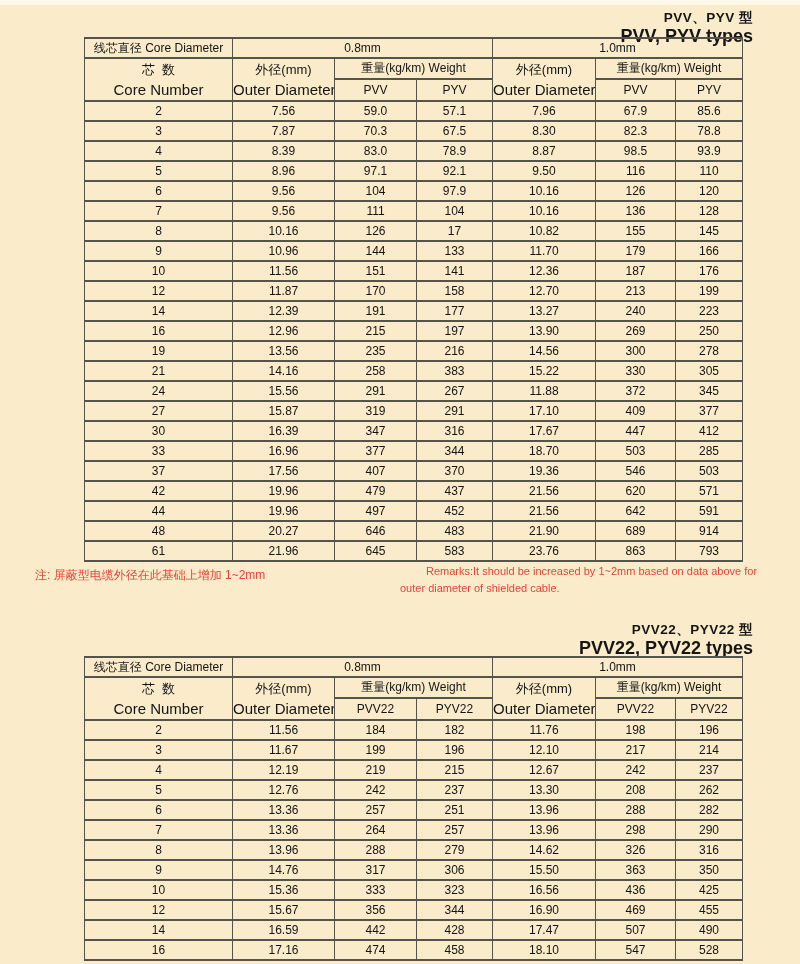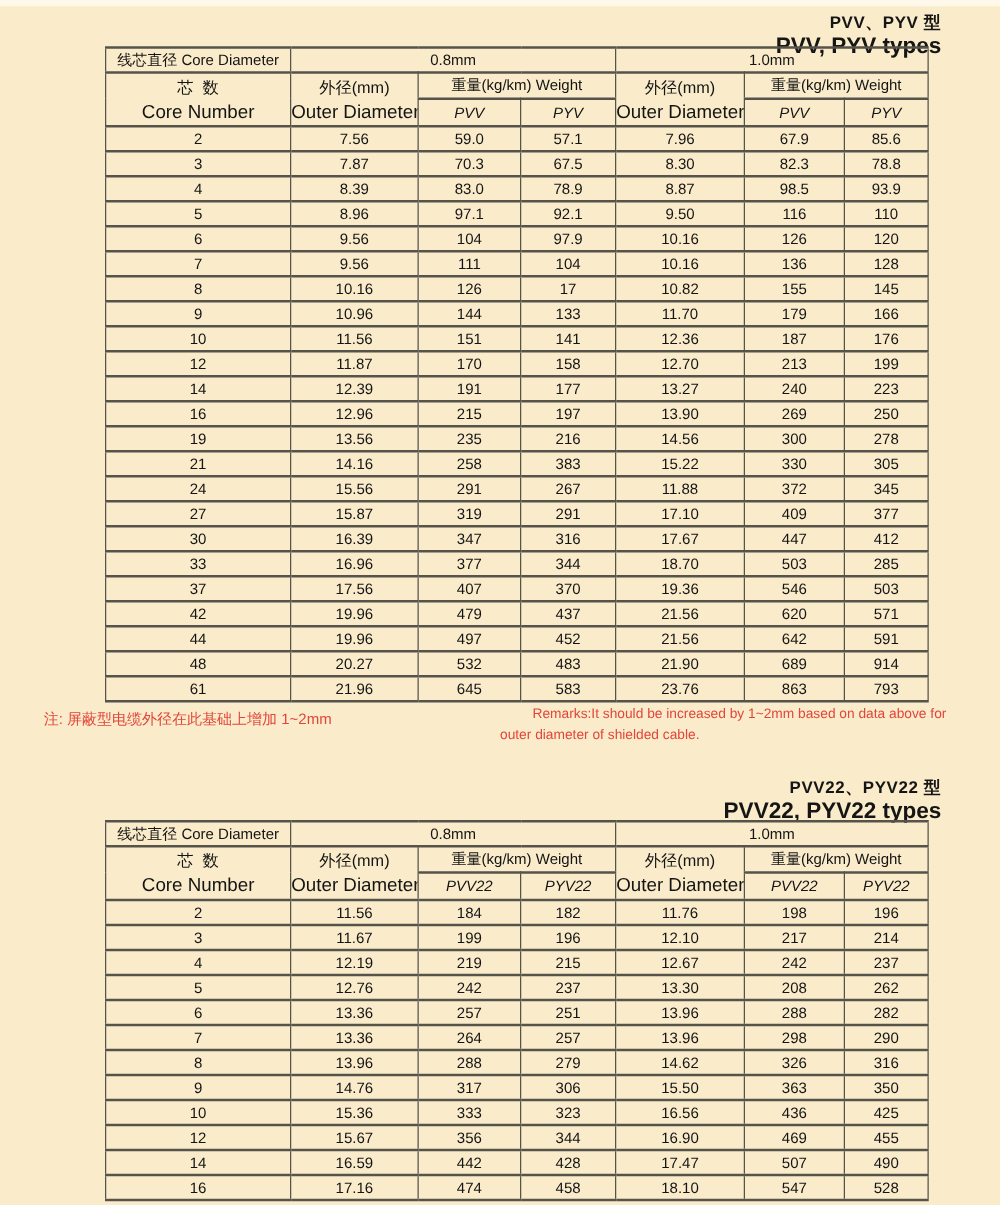--- a/index.html
+++ b/index.html
@@ -37,21 +37,21 @@
   table.spec td {
     border:1px solid #56534b;
     border-top-width:2px;
     border-bottom-width:2px;
     text-align:center; vertical-align:middle;
     font-size:12px; color:#141414;
     padding:0; overflow:hidden; white-space:nowrap;
   }
   tr.h1 { height:20px;padding-left:16px; }
   tr.h2 { height:21px; }
-  tr.h3 { height:22px;font-style:italic; }
+  tr.h3 { height:22px; }
   table.spec tr:not(.h1):not(.h2):not(.h3) { height:20px; }
 
   td.hdr-zh { font-size:12.5px; }
   .two-line { line-height:20px; }
   .two-line .zh { font-size:13px; white-space:pre; }
   .two-line .en { font-size:15px; }
 
   .note-zh {
     position:absolute; left:35px; top:567px;
     color:#e2453b; font-size:12px; white-space:nowrap;
@@ -295,21 +295,21 @@
         <td>19.96</td>
         <td>497</td>
         <td>452</td>
         <td>21.56</td>
         <td>642</td>
         <td>591</td>
       </tr>
       <tr>
         <td>48</td>
         <td>20.27</td>
-        <td>532</td>
+        <td>646</td>
         <td>483</td>
         <td>21.90</td>
         <td>689</td>
         <td>914</td>
       </tr>
       <tr>
         <td>61</td>
         <td>21.96</td>
         <td>645</td>
         <td>583</td>

